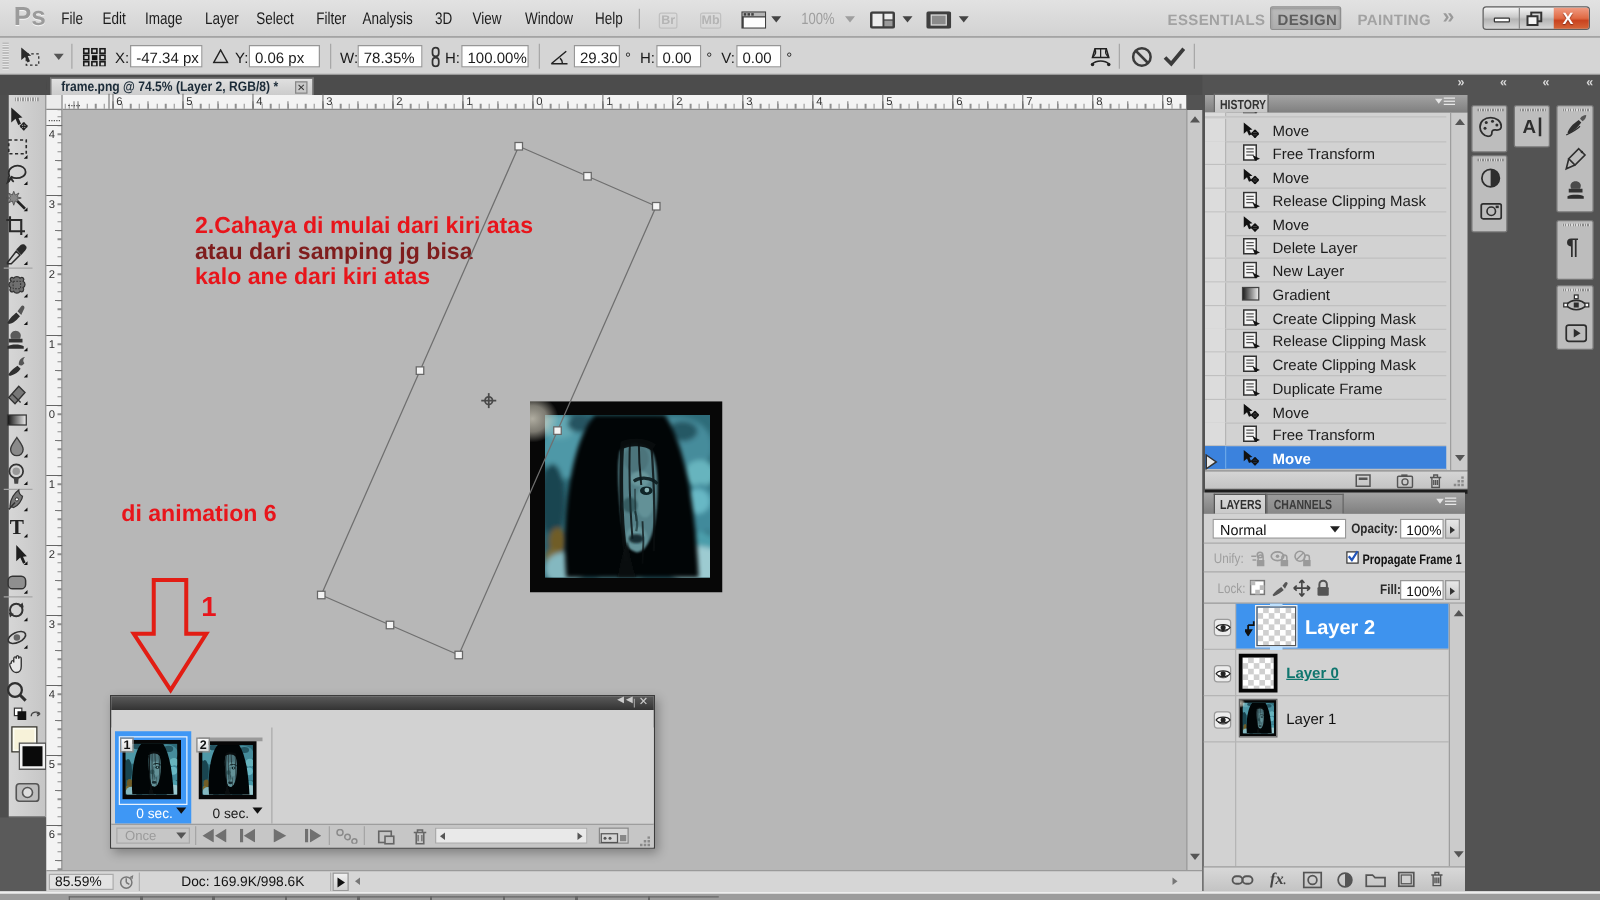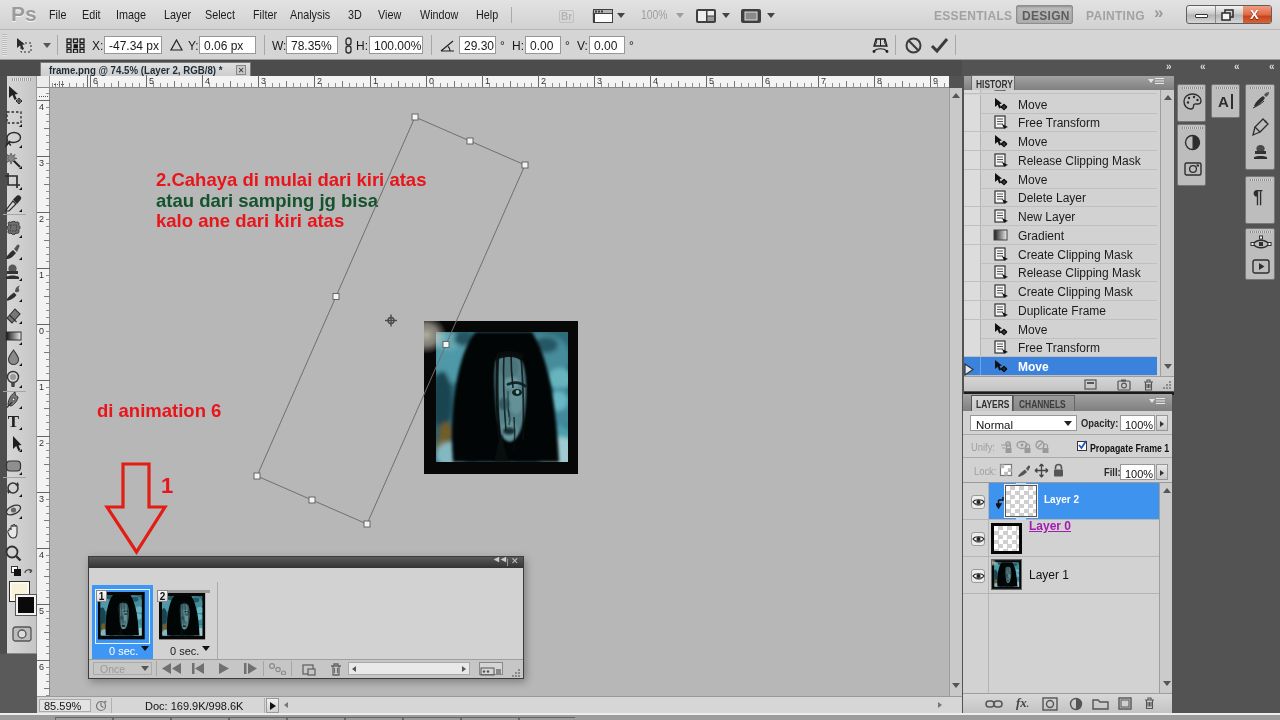--- a/index.html
+++ b/index.html
@@ -3,21 +3,21 @@
 <meta charset="utf-8">
 <style>
 *{margin:0;padding:0;box-sizing:border-box;}
 html,body{width:1280px;height:720px;overflow:hidden;background:#535353;font-family:"Liberation Sans",sans-serif;}
 .abs{position:absolute;}
 #stage{position:relative;width:1064px;height:720px;}
 
 #menubar{left:0;top:0;width:1280px;height:30px;background:linear-gradient(#e2e2e2,#d2d2d2);border-bottom:1px solid #b5b5b5;}
 .menuitem{position:absolute;top:7px;font-size:13.5px;color:#1c1c1c;display:inline-block;transform:scaleX(.8);transform-origin:0 50%;white-space:nowrap;}
 #pslogo{position:absolute;left:11px;top:2px;font-size:21px;font-weight:bold;color:#9b9b9b;text-shadow:0 1px 0 #f5f5f5;}
-.mbtn{position:absolute;top:10px;height:13px;font-size:10px;font-weight:bold;color:#b4b4b4;border:1px solid #c0c0c0;border-radius:2px;text-align:center;line-height:12px;margin-left:32px;}
+.mbtn{position:absolute;top:10px;height:13px;font-size:10px;font-weight:bold;color:#b4b4b4;border:1px solid #c0c0c0;border-radius:2px;text-align:center;line-height:12px;}
 .grayv{position:absolute;top:7px;width:1px;height:16px;background:#aaa;}
 .ddarrow{position:absolute;width:0;height:0;border-left:4px solid transparent;border-right:4px solid transparent;border-top:5px solid #444;}
 .wsname{position:absolute;top:9px;font-size:12px;font-weight:bold;color:#a2a2a2;letter-spacing:.3px;}
 
 #optbar{left:0;top:30px;width:1280px;height:30px;background:#d5d5d5;border-bottom:1px solid #9a9a9a;}
 .optlabel{position:absolute;top:9px;font-size:12px;color:#1a1a1a;}
 .optbox{position:absolute;top:6px;height:18px;background:#fff;border:1px solid #979797;font-size:12px;color:#1a1a1a;padding:2px 0 0 4px;}
 .optsep{position:absolute;top:5px;width:1px;height:20px;background:#a8a8a8;}
 
 #ltooldark{left:0;top:60px;width:7px;height:660px;background:#4e4e4e;}
@@ -455,21 +455,21 @@
             <stop offset="1" stop-color="#f0f0f0"></stop>
           </linearGradient>
    <symbol id="iceye" viewBox="0 0 14 10">
     <path d="M1,5 C3,1.8 11,1.8 13,5 C11,8.2 3,8.2 1,5 Z" fill="#fdfdfd" stroke="#222" stroke-width="1.1"></path>
     <circle cx="7" cy="5" r="2.2" fill="#222"></circle>
     <path d="M2.5,6.8 C5,9 9,9 11.5,6.8" fill="none" stroke="#222" stroke-width=".8"></path>
    </symbol>
   </defs>
  </svg>
  <div class="ann" style="left:106px;top:82px;"><span class="red">2.Cahaya di mulai dari kiri atas</span>
-<span style="color:#14532d">atau dari samping jg bisa</span>
+<span style="color:#7f1d1d">atau dari samping jg bisa</span>
 <span class="red">kalo ane dari kiri atas</span></div>
  <div class="ann red" style="left:47px;top:313px;">di animation 6</div>
  <svg class="abs" style="left:40px;top:360px" width="90" height="110">
   <path d="M33,16 L59,16 L59,59 L75,59 L46.5,104 L17,59 L33,59 Z" fill="none" stroke="#e21d14" stroke-width="3.2"></path>
  </svg>
  <div class="ann red" style="left:111px;top:388px;font-size:22px;">1</div>
  <svg class="abs" style="left:374px;top:233px" width="154" height="153">
         <use href="#girl"></use>
       </svg>
  <svg class="abs" style="left:0;top:0;width:899px;height:608px" width="899" height="608">
@@ -896,23 +896,23 @@
             <use href="#iceye"></use>
           </svg>
         </div>
   <svg class="abs" style="left:33px;top:85px" width="9" height="13">
           <path d="M7,1 L7,4 L2.5,4" fill="none" stroke="#111" stroke-width="1.4"></path>
           <path d="M2.5,4 L2.5,9 M2.5,12 L0,8 L5,8 Z" stroke="#111" stroke-width="1.4" fill="#111"></path>
         </svg>
   <div class="abs thumbcheck" style="left:42px;top:74px;width:32px;height:32px;border:1px solid #555;outline:1.5px solid #f2f2f2;"></div>
   <div class="abs" style="left:53px;top:71.5px;width:10px;height:2.5px;background:#bde0fe;"></div>
   <div class="abs" style="left:53px;top:106px;width:10px;height:2.5px;background:#bde0fe;"></div>
-  <span class="abs" style="left:81px;top:83px;font-size:10px;font-weight:bold;color:#fff;">Layer 2</span>
+  <span class="abs" style="left:81px;top:83px;font-size:16px;font-weight:bold;color:#fff;">Layer 2</span>
   <div class="abs thumbcheck" style="left:28px;top:112px;width:31px;height:31px;border:3.5px solid #050505;"></div>
-  <span class="abs" style="left:66px;top:108px;font-size:12px;color:#a21caf;text-decoration:underline;font-weight:bold;">Layer 0</span>
+  <span class="abs" style="left:66px;top:120px;font-size:12px;color:#0f766e;text-decoration:underline;font-weight:bold;">Layer 0</span>
   <svg class="abs" style="left:28px;top:148px;border:1px solid #666" width="31" height="31" viewBox="0 0 154 153">
           <use href="#girl"></use>
         </svg>
   <span class="abs" style="left:66px;top:157px;font-size:12px;color:#111;">Layer 1</span>
   <div class="abs" style="left:196px;top:72px;width:13px;height:210px;background:#cbcbcb;border-left:1px solid #9e9e9e;">
    <span class="abs" style="left:2.5px;top:5px;width:0;height:0;border-left:4px solid transparent;border-right:4px solid transparent;border-bottom:5px solid #555;"></span>
    <span class="abs" style="left:2.5px;top:198px;width:0;height:0;border-left:4px solid transparent;border-right:4px solid transparent;border-top:5px solid #555;"></span>
   </div>
   <div class="abs" style="left:0;top:282px;width:209px;height:20px;background:linear-gradient(#d8d8d8,#c3c3c3);border-top:1px solid #9e9e9e;">
    <svg class="abs" style="left:22px;top:5px" width="20" height="10">

